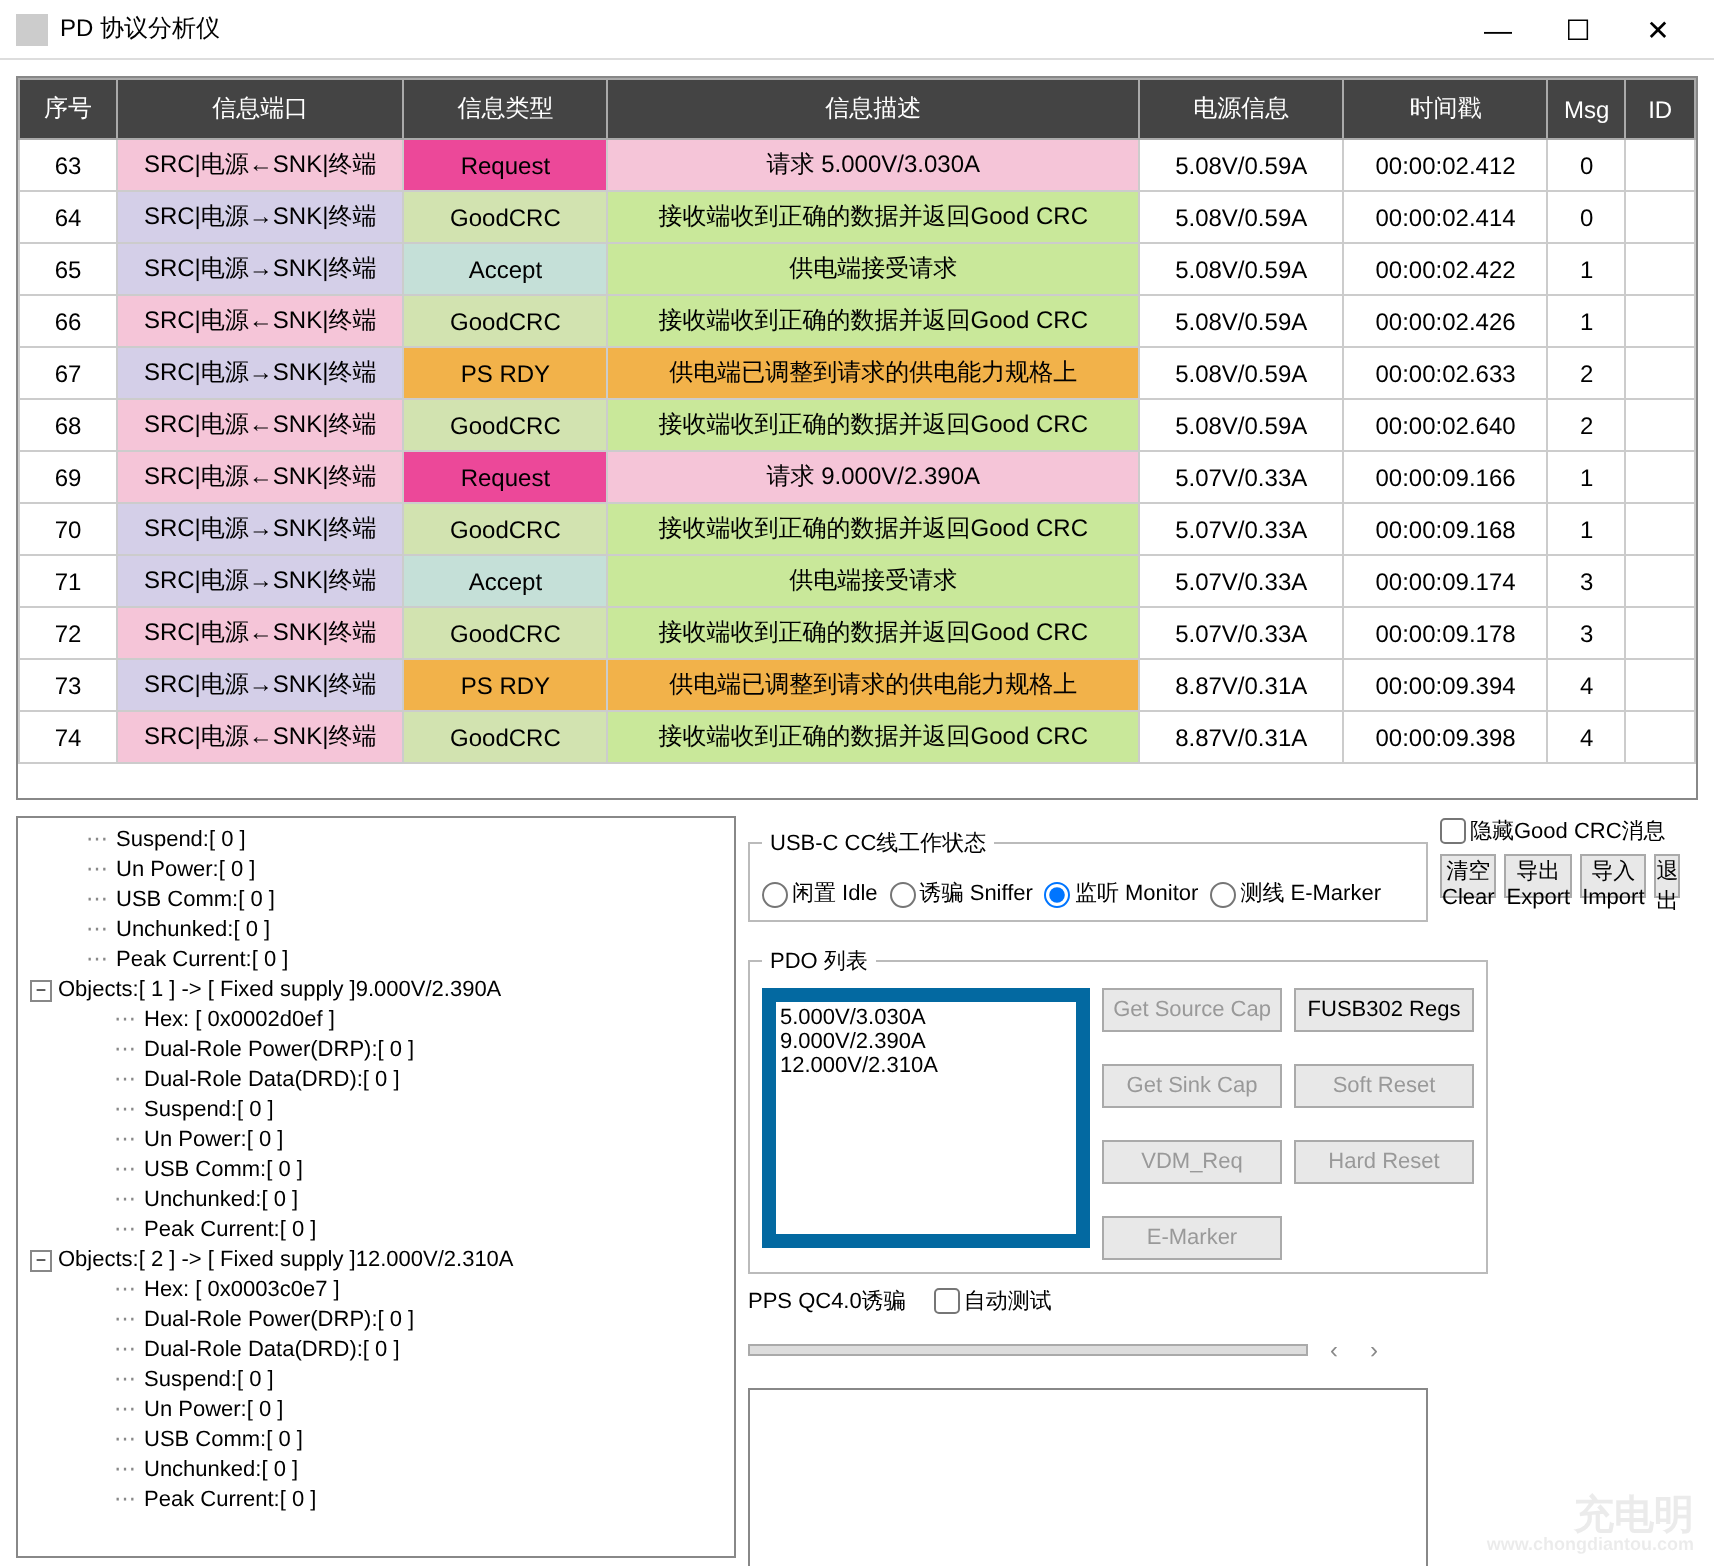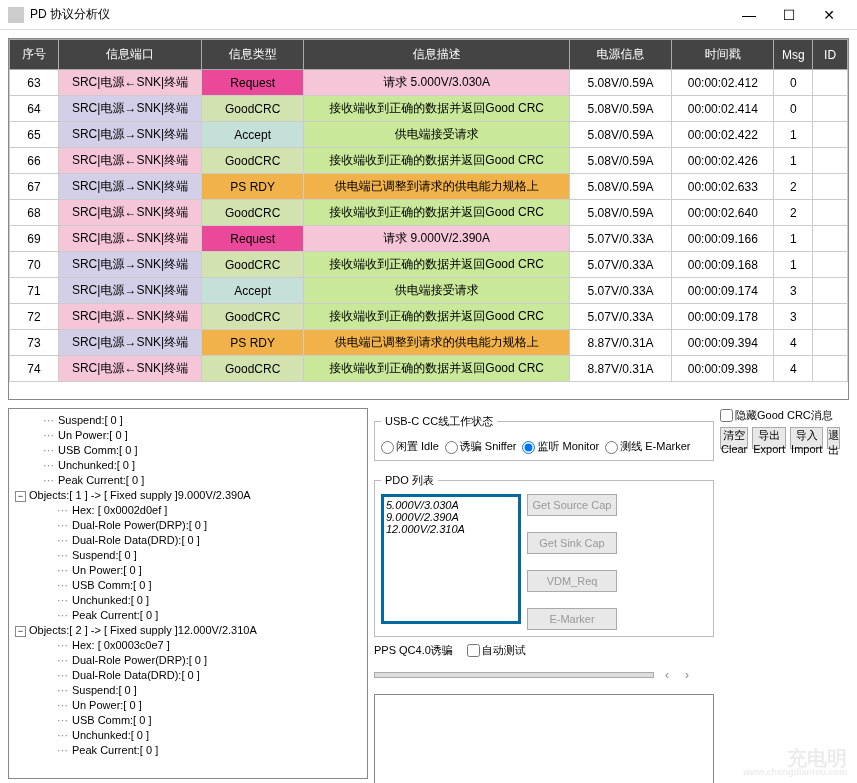--- a/index.html
+++ b/index.html
@@ -35,21 +35,21 @@
 .treenode { padding-left: 14px; }
 .treenode.root { padding-left: 2px; }
 .expand { display: inline-block; width: 11px; height: 11px; border: 1px solid #888; text-align: center; line-height: 9px; font-size: 9px; margin-right: 3px; cursor: default; }
 .leaf::before { content: "⋯"; margin-right: 4px; color: #888; }
 .midpanel { width: 340px; display: flex; flex-direction: column; gap: 6px; }
 .group { border: 1px solid #bbb; padding: 6px; position: relative; margin-top: 6px; }
 .group legend { font-size: 11px; padding: 0 4px; }
 .radios { display: flex; gap: 6px; margin-top: 4px; }
 .radios label { font-size: 11px; display: flex; align-items: flex-end; gap: 2px; }
 .pdorow { display: flex; gap: 6px; }
-.pdolist { width: 140px; height: 130px; border: 3px solid #0369a1; padding: 2px; font-size: 11px; font-style: italic; }
+.pdolist { width: 164px; height: 130px; border: 7px solid #0369a1; padding: 2px; font-size: 11px; }
 .btncol { display: flex; flex-direction: column; gap: 16px; }
 .btn { width: 90px; height: 22px; font-size: 11px; background: #e8e8e8; border: 1px solid #aaa; cursor: default; }
 .btn.dim { color: #999; }
 .pps { display: flex; align-items: center; gap: 14px; font-size: 11px; }
 .slider { width: 320px; margin-top: 4px; }
 .slidectl { display:flex; align-items:center; gap:6px;}
 .slidetrack { flex:1; height:6px; background:#ddd; border:1px solid #aaa; }
 .arrow { width:14px; text-align:center; color:#888; }
 .logbox { border: 1px solid #888; height: 145px; margin-top: 6px; overflow: scroll; }
 .rightpanel { width: 120px; display: flex; flex-direction: column; gap: 4px; }
@@ -266,20 +266,25 @@
               <div>5.000V/3.030A</div>
               <div>9.000V/2.390A</div>
               <div>12.000V/2.310A</div>
             </div>
           <div class="btncol" id="btncol1">
               <button class="btn dim">Get Source Cap</button>
               <button class="btn dim">Get Sink Cap</button>
               <button class="btn dim">VDM_Req</button>
               <button class="btn dim">E-Marker</button>
             </div>
+          <div class="btncol" id="btncol2">
+              <button class="btn">FUSB302 Regs</button>
+              <button class="btn dim">Soft Reset</button>
+              <button class="btn dim">Hard Reset</button>
+            </div>
         </div>
       </fieldset>
 
       <div class="pps">
         <span>PPS QC4.0诱骗</span>
         <label class="chk">
           <input type="checkbox" style="">
             <span>自动测试</span>
         </label>
       </div>

